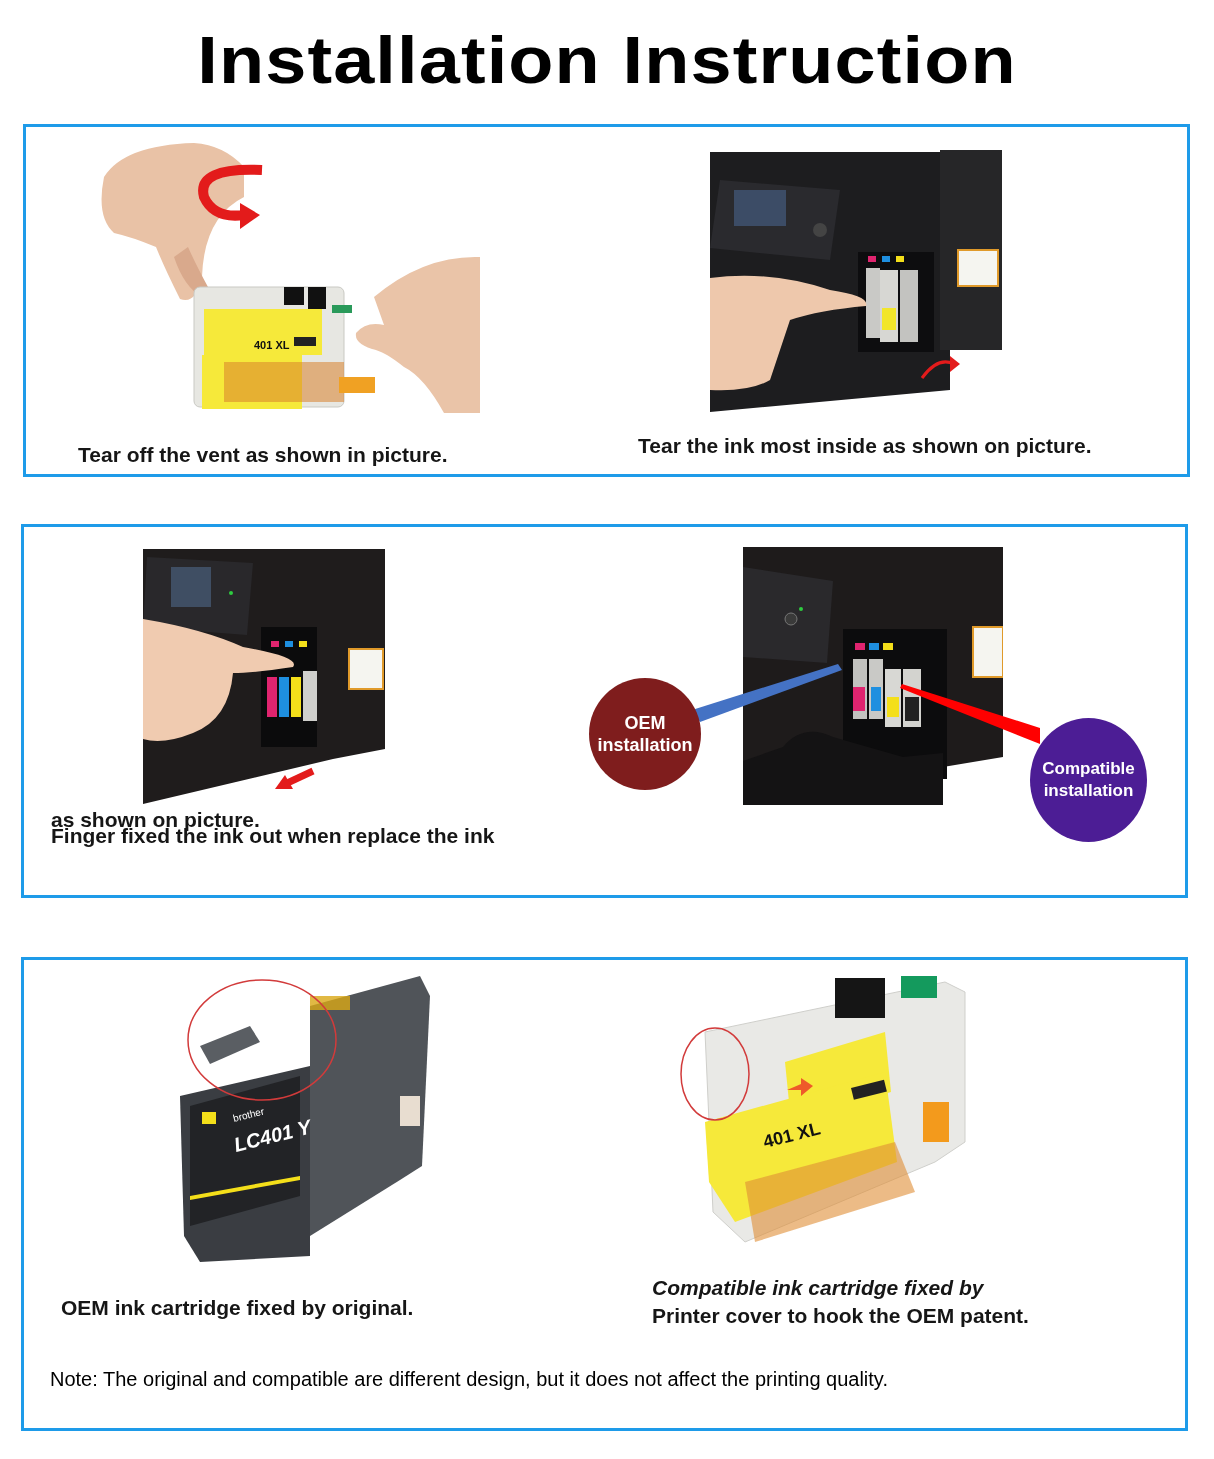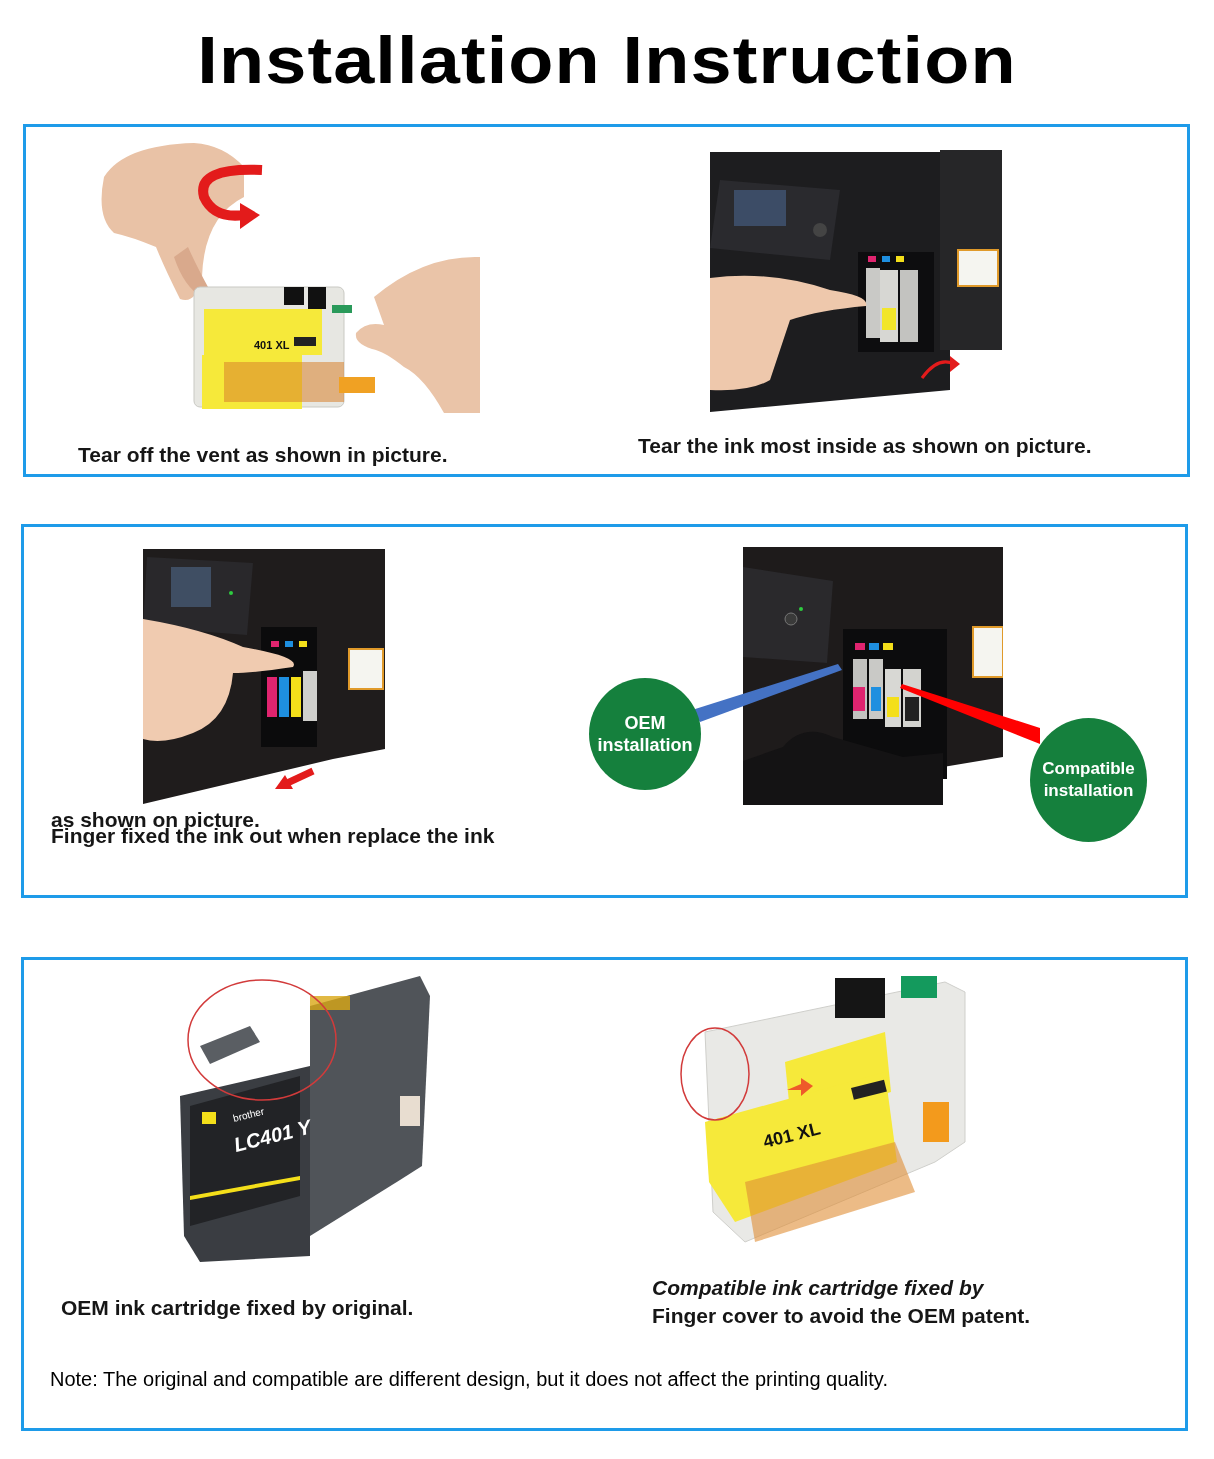--- a/index.html
+++ b/index.html
@@ -19,22 +19,22 @@
 
     .caption { position: absolute; font-weight: 700; font-size: 21px; color: #161616; line-height: 28px; white-space: nowrap; }
     .note { position: absolute; font-weight: 400; font-size: 20px; color: #000; white-space: nowrap; }
 
     .photo { position: absolute; overflow: hidden; }
     svg { display: block; }
 
     .bubble { position: absolute; border-radius: 50%; display: flex; align-items: center; justify-content: center;
       text-align: center; color: #fff; font-weight: 700; line-height: 22px; }
     .bubble span { display: block; }
-    #oem-bubble { left: 589px; top: 678px; width: 112px; height: 112px; background: #15803d; font-size: 18px; }
-    #compat-bubble { left: 1030px; top: 718px; width: 117px; height: 124px; background: #15803d; font-size: 17px; }
+    #oem-bubble { left: 589px; top: 678px; width: 112px; height: 112px; background: #7f1d1d; font-size: 18px; }
+    #compat-bubble { left: 1030px; top: 718px; width: 117px; height: 124px; background: #4c1d95; font-size: 17px; }
   </style>
 </head>
 <body>
 
 <h1 class="title">Installation Instruction</h1>
 
 <div class="panel" id="panel1"></div>
 
 <div class="photo" style="left:84px; top:137px; width:396px; height:276px;">
   <svg width="396" height="276" viewBox="0 0 396 276">
@@ -184,15 +184,15 @@
     <path d="M40 150 L220 100 L232 190 L70 250 L44 210Z" fill="#f6e93a"></path>
     <path d="M80 210 L230 170 L250 220 L90 270Z" fill="#e08e35" opacity="0.6"></path>
     <rect x="258" y="130" width="26" height="40" fill="#f39a1c"></rect>
     <polygon points="122,118 136,112 136,106 148,114 136,124 136,118" fill="#ee5a2a"></polygon>
     <text x="100" y="176" font-size="18" font-weight="700" fill="#111" transform="rotate(-14 100 176)" font-family="Liberation Sans, sans-serif">401 XL</text>
     <rect x="186" y="116" width="34" height="12" fill="#222" transform="rotate(-14 186 116)"></rect>
     <ellipse cx="50" cy="102" rx="34" ry="46" fill="none" stroke="#d23b3b" stroke-width="1.5"></ellipse>
   </svg>
 </div>
 <div class="caption" style="left:652px; top:1274px;font-style:italic;">Compatible ink cartridge fixed by</div>
-<div class="caption" style="left:652px; top:1302px;">Finger cover to avoid the OEM patent.</div>
+<div class="caption" style="left:652px; top:1302px;">Printer cover to hook the OEM patent.</div>
 
 <div class="note" style="left:50px; top:1368px;">Note: The original and compatible are different design, but it does not affect the printing quality.</div>
 
 </body></html>

